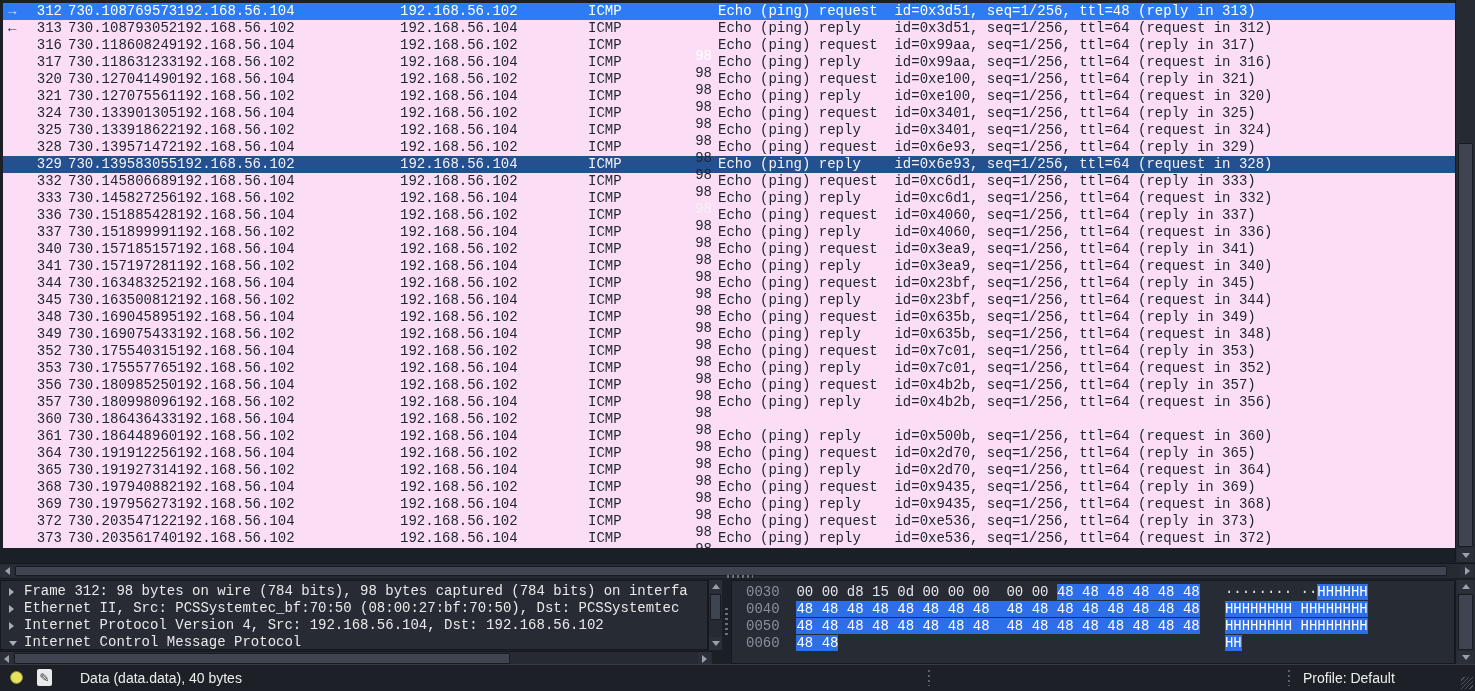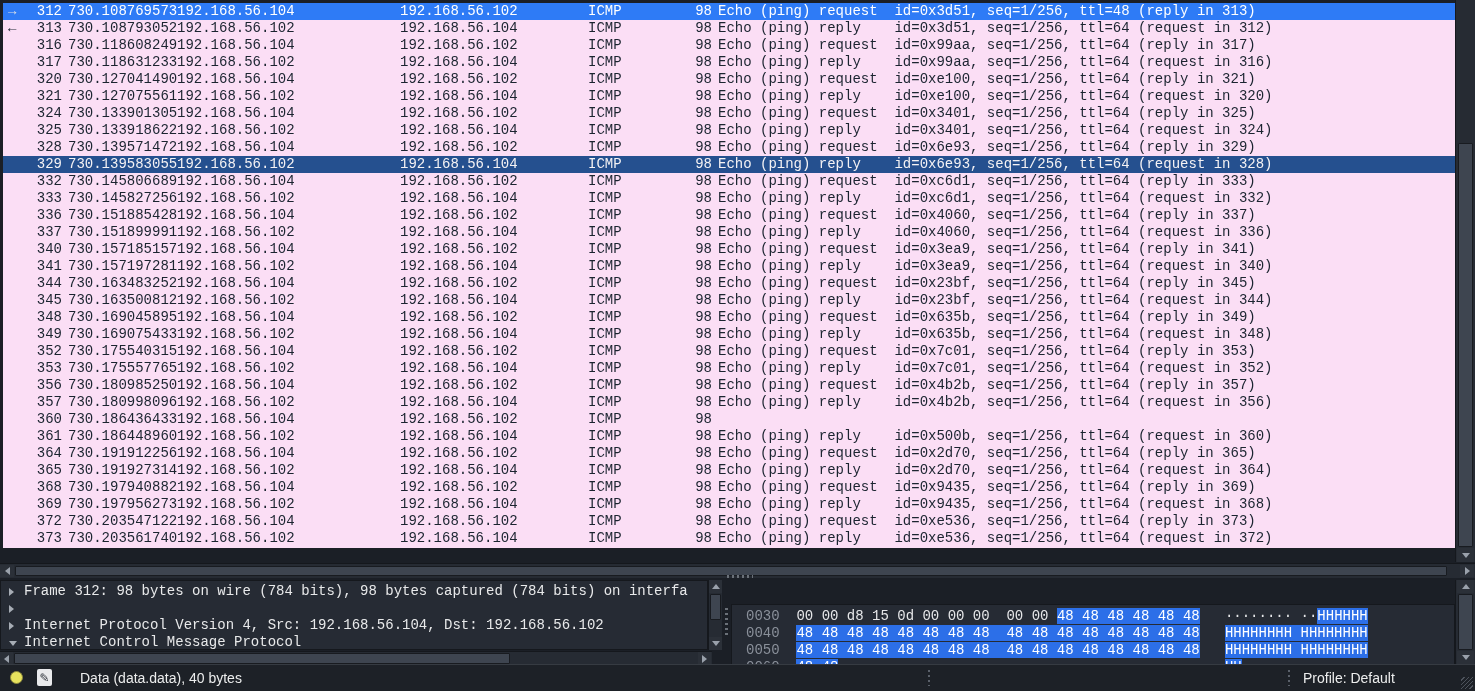--- a/index.html
+++ b/index.html
@@ -12,21 +12,21 @@
   .prow{height:17px;line-height:17px;display:flex;font-size:14px;color:#1b2430;white-space:pre;}
   .prow.selected{background:#2e7bf6;color:#ffffff;}
   .prow.selected .c-mark{color:#d9dee6;}
   .prow.related{background:#25508f;color:#f4f2f4;}
   .c-mark{width:33px;padding-left:5px;box-sizing:border-box;}
   .c-no{width:26px;text-align:right;}
   .c-time{width:115px;padding-left:6px;box-sizing:border-box;text-align:center;}
   .c-src{width:223px;}
   .c-dst{width:188px;}
   .c-proto{width:102px;}
-  .c-len{width:22px;text-align:right;}
+  .c-len{width:22px;text-align:right;margin-top:45px;}
   .c-info{flex:1;padding-left:6px;overflow:hidden;}
 
   
   .vscroll,.hscroll{position:absolute;background:#262b33;box-sizing:border-box;}
   .vscroll{border-left:1px solid #15181d;}
   .hscroll{border-top:1px solid #15181d;}
   .thumb{position:absolute;background:#3e4550;border:1px solid #181b20;border-radius:1px;box-sizing:border-box;}
   .sbtn{position:absolute;display:flex;align-items:center;justify-content:center;background:#2b3038;}
   .tri{width:0;height:0;display:block;}
   .tri-up{border-left:4px solid transparent;border-right:4px solid transparent;border-bottom:5px solid #9aa1ab;}
@@ -66,21 +66,21 @@
   #details-hscroll .sbtn{top:0;bottom:0;width:13px;}
   #details-hscroll .sbtn.b-left{left:0;}
   #details-hscroll .sbtn.b-right{left:698px;}
 
   .vsplitter{position:absolute;left:722px;top:580px;width:9px;height:85px;background:#1b1f26;}
   .vsplitter .vdots{position:absolute;left:3px;top:28px;width:3px;height:30px;
     background:repeating-linear-gradient(to bottom,#6a7078 0 2px,transparent 2px 5px);}
 
   
   .hex-pane{position:absolute;left:731px;top:580px;width:724px;height:84px;background:#262b34;
-    border:1px solid #15181d;box-sizing:border-box;overflow:hidden;padding:3px 0 0 14px;margin-top:24px;}
+    border:1px solid #15181d;box-sizing:border-box;overflow:hidden;padding:3px 0 0 14px;}
   .hline{height:17px;line-height:17px;font-size:14px;color:#e6e7e9;white-space:pre;}
   .hoffset{color:#8a909a;}
   .hexpart{display:inline-block;width:48ch;white-space:pre;}
   .ascpart{display:inline-block;white-space:pre;}
   .hl{background:#2c6fe8;color:#ffffff;}
 
   #hex-vscroll{left:1455px;top:580px;width:20px;height:84px;}
   #hex-vscroll .thumb{left:2px;right:2px;top:14px;bottom:14px;}
   #hex-vscroll .sbtn{left:1px;right:1px;height:13px;}
   #hex-vscroll .sbtn.b-up{top:0;}
@@ -157,21 +157,21 @@
     <div class="thumb"></div>
     <div class="sbtn b-right">
         <i class="tri tri-right"></i>
       </div>
   </div>
 
   <div class="splitter-dots-h"></div>
 
   <div class="details-pane" id="detail-lines">
       <div class="dline"><i class="expander collapsed"></i><span>Frame 312: 98 bytes on wire (784 bits), 98 bytes captured (784 bits) on interfa</span></div>
-      <div class="dline"><i class="expander collapsed"></i></div>
+      <div class="dline"><i class="expander collapsed"></i><span>Ethernet II, Src: PCSSystemtec_bf:70:50 (08:00:27:bf:70:50), Dst: PCSSystemtec</span></div>
       <div class="dline"><i class="expander collapsed"></i><span>Internet Protocol Version 4, Src: 192.168.56.104, Dst: 192.168.56.102</span></div>
       <div class="dline"><i class="expander expanded"></i><span>Internet Control Message Protocol</span></div>
     </div>
 
   <div class="vscroll" id="details-vscroll">
     <div class="sbtn b-up">
         <i class="tri tri-up"></i>
       </div>
     <div class="thumb"></div>
     <div class="sbtn b-down">

